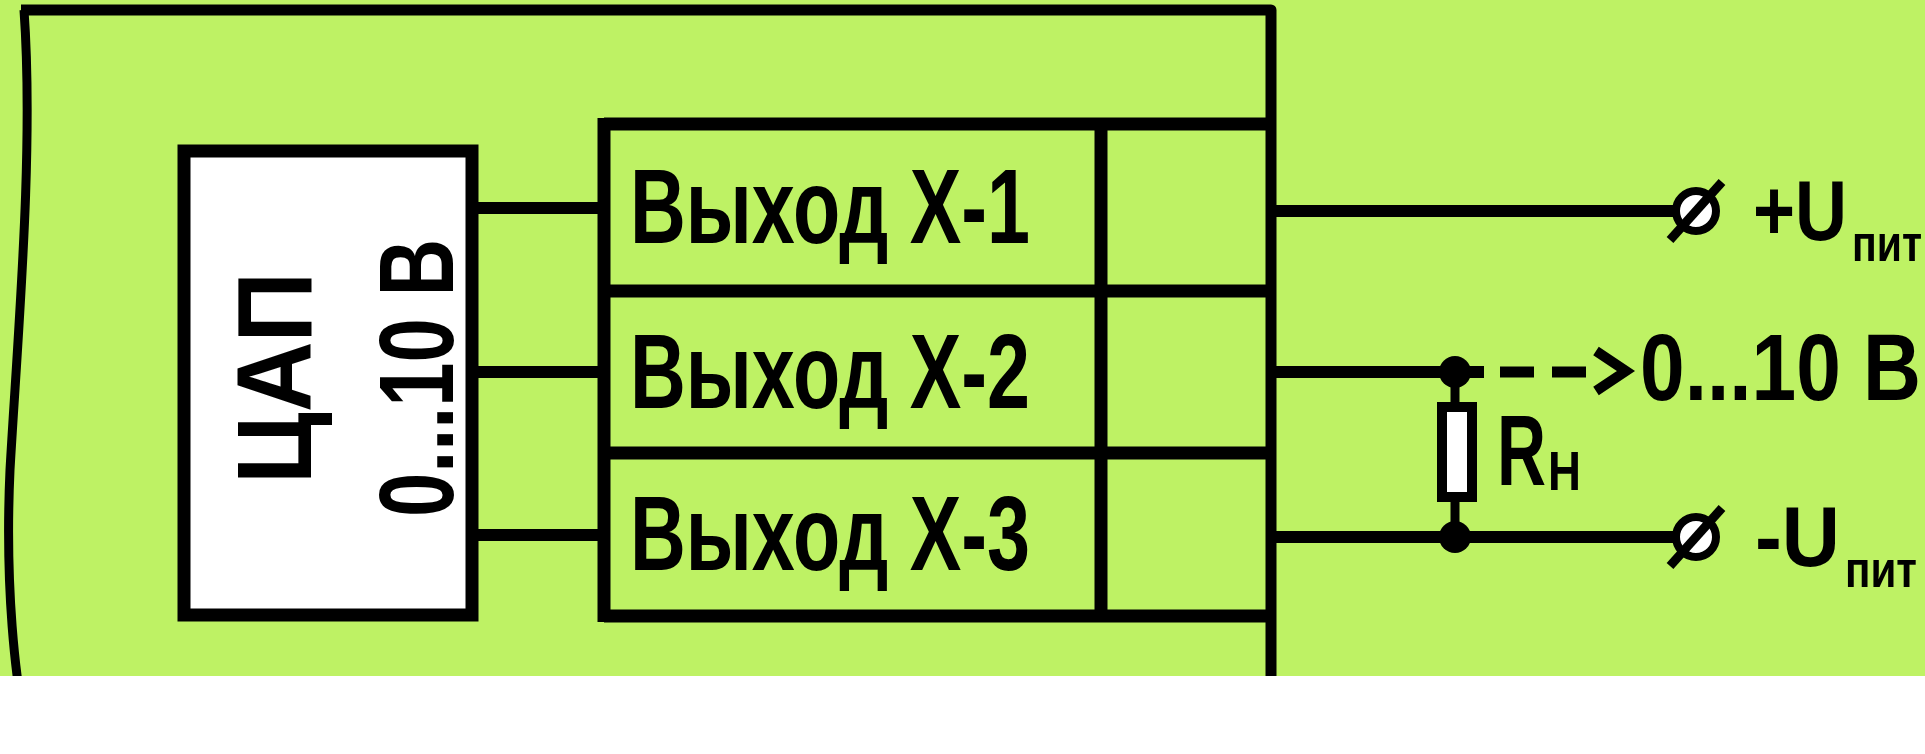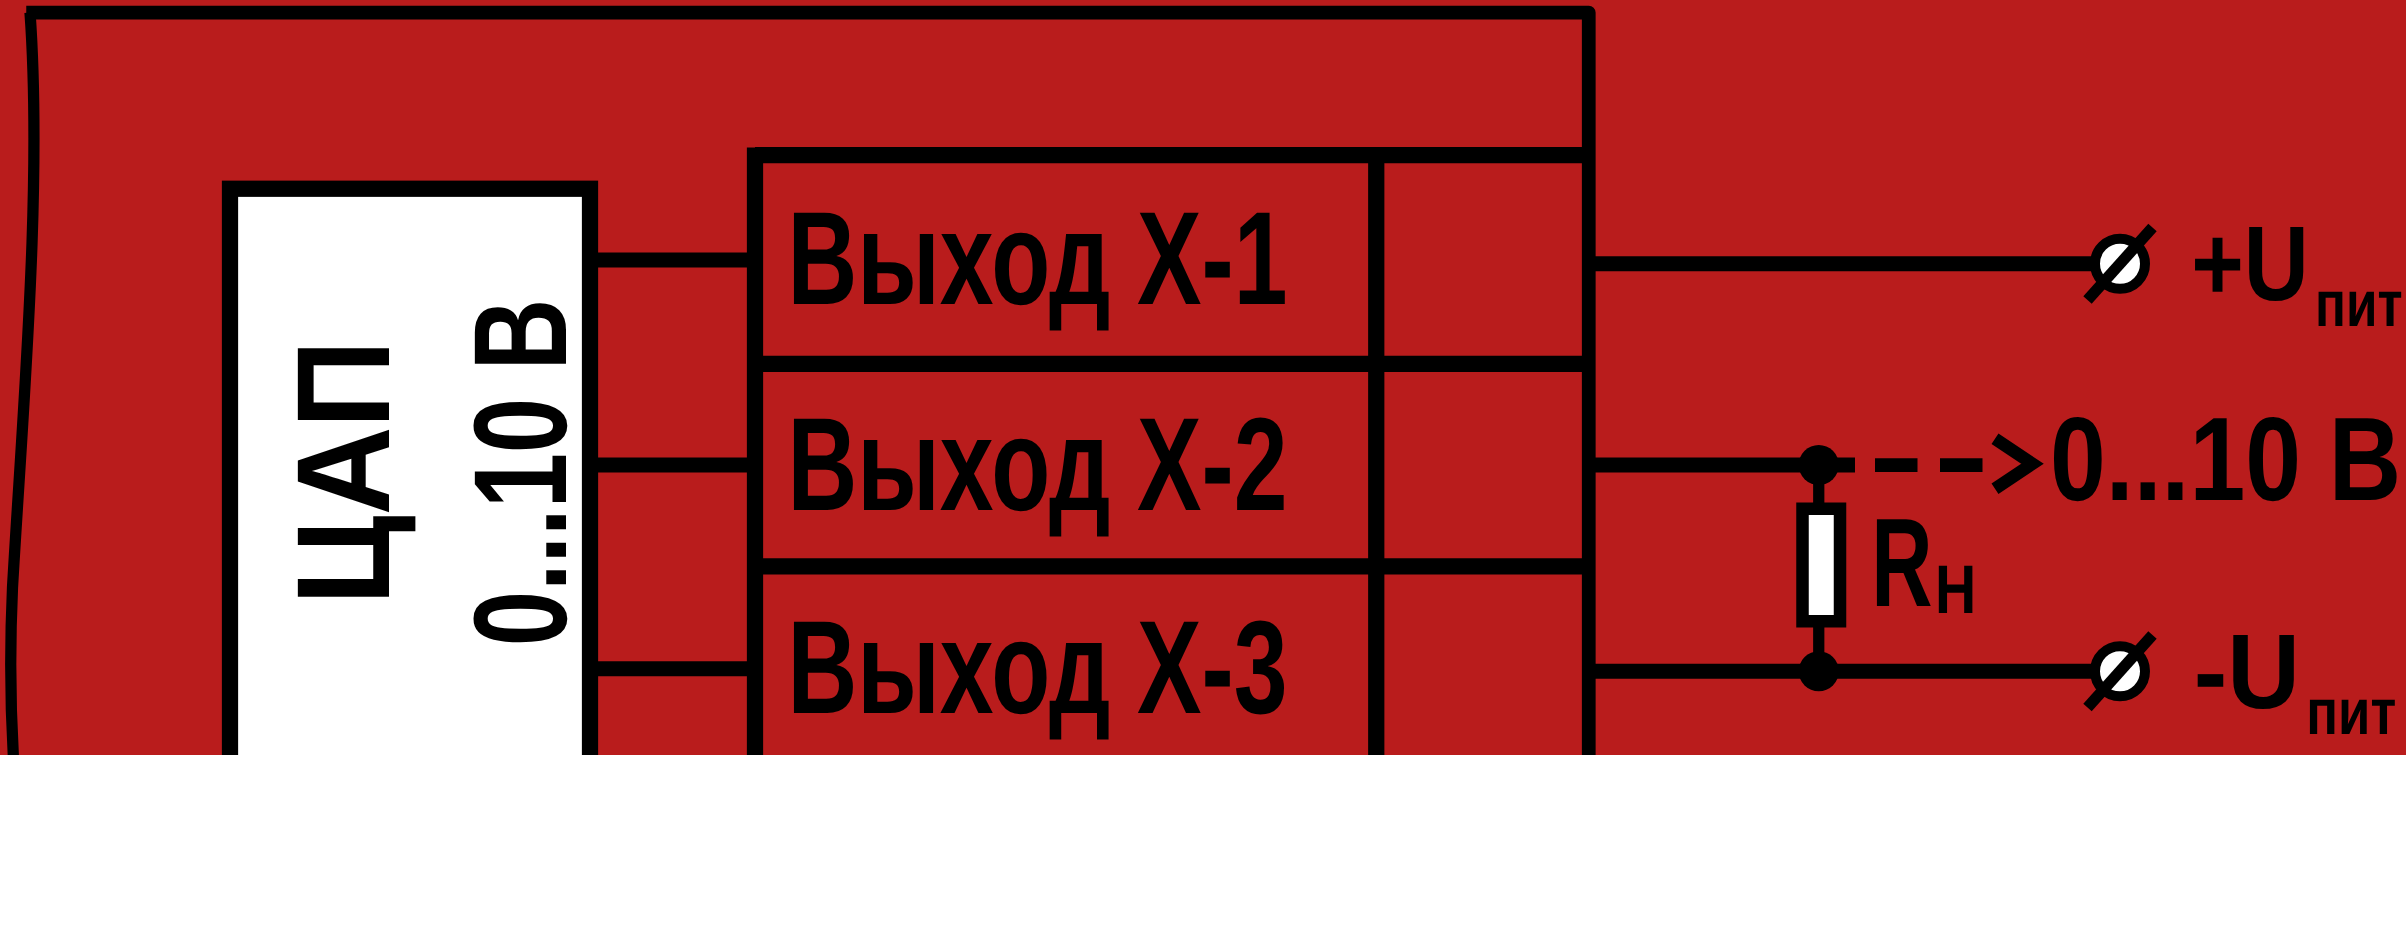--- a/index.html
+++ b/index.html
@@ -3,22 +3,22 @@
 <meta charset="utf-8">
 <style>
   html, body {
     margin: 0;
     padding: 0;
     background: #ffffff;
   }
   .stage {
     position: relative;
     width: 1925px;
-    height: 604px;
-    background: #b91c1c;
+    height: 676px;
+    background: #bef264;
     overflow: hidden;
   }
   svg {
     display: block;
   }
   .lbl {
     font-family: "Liberation Sans", sans-serif;
     fill: #000000;
     font-weight: bold;
   }

